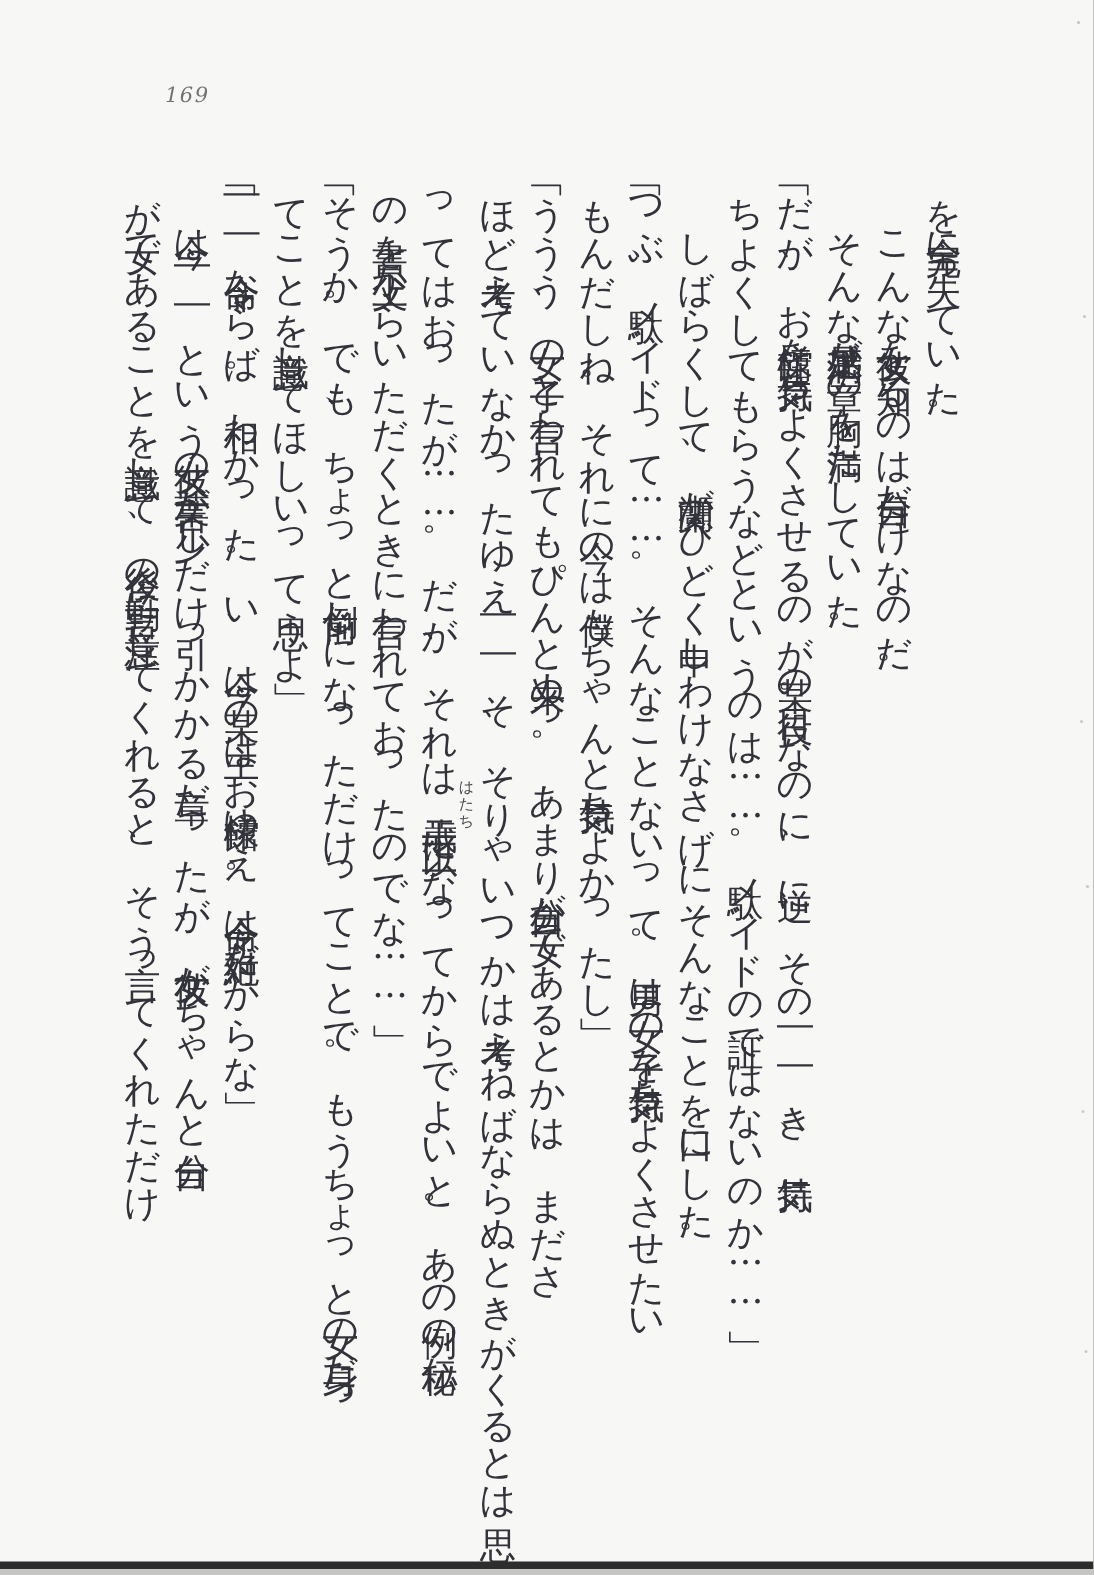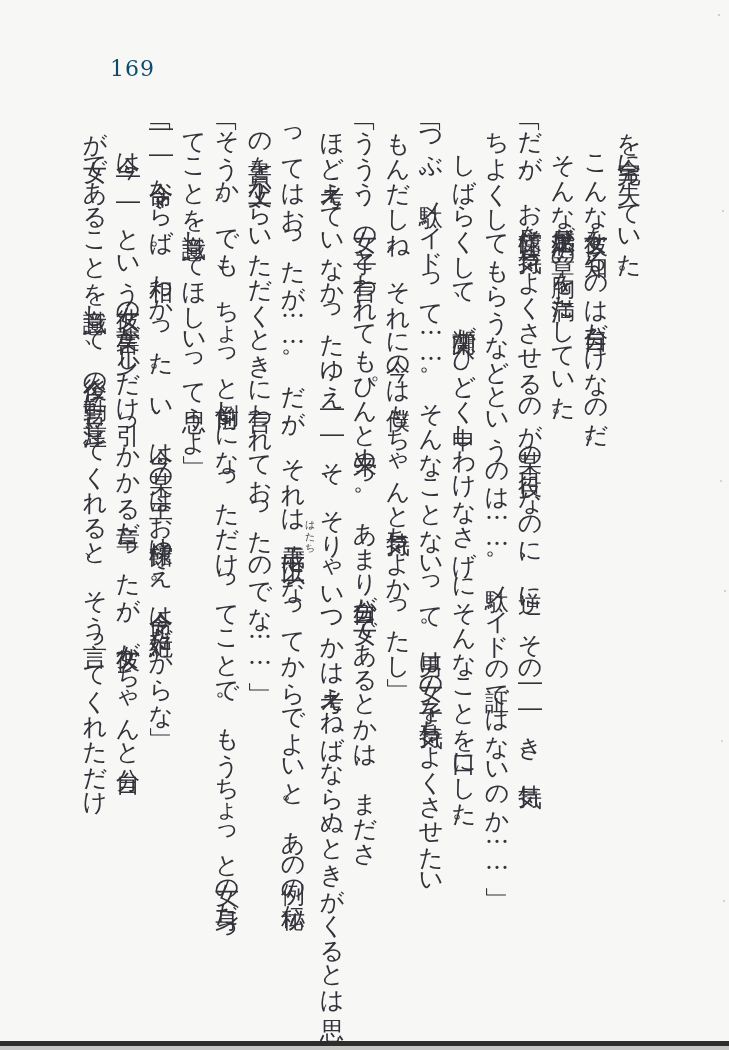--- a/index.html
+++ b/index.html
@@ -7,23 +7,24 @@
     position:relative;
     width:729px;height:1050px;
     margin:0 auto;
     background:var(--paper,#f7f7f5);
     overflow:hidden;
     font-family:"DejaVu Serif","Liberation Serif",serif;
   }
   .pageno{
     position:absolute;
     left:110px;top:56px;
-    font-size:22px;
+    font-size:14px;
+    font-style:italic;
     letter-spacing:1px;
-    color:#0c4a6e;
+    color:#737373;
   }
   .text-columns{
     position:absolute;
     top:116px;right:84px;
     height:845px;
     writing-mode:vertical-rl;
     -webkit-writing-mode:vertical-rl;
     text-orientation:upright;
     font-size:24px;
     letter-spacing:-2px;

